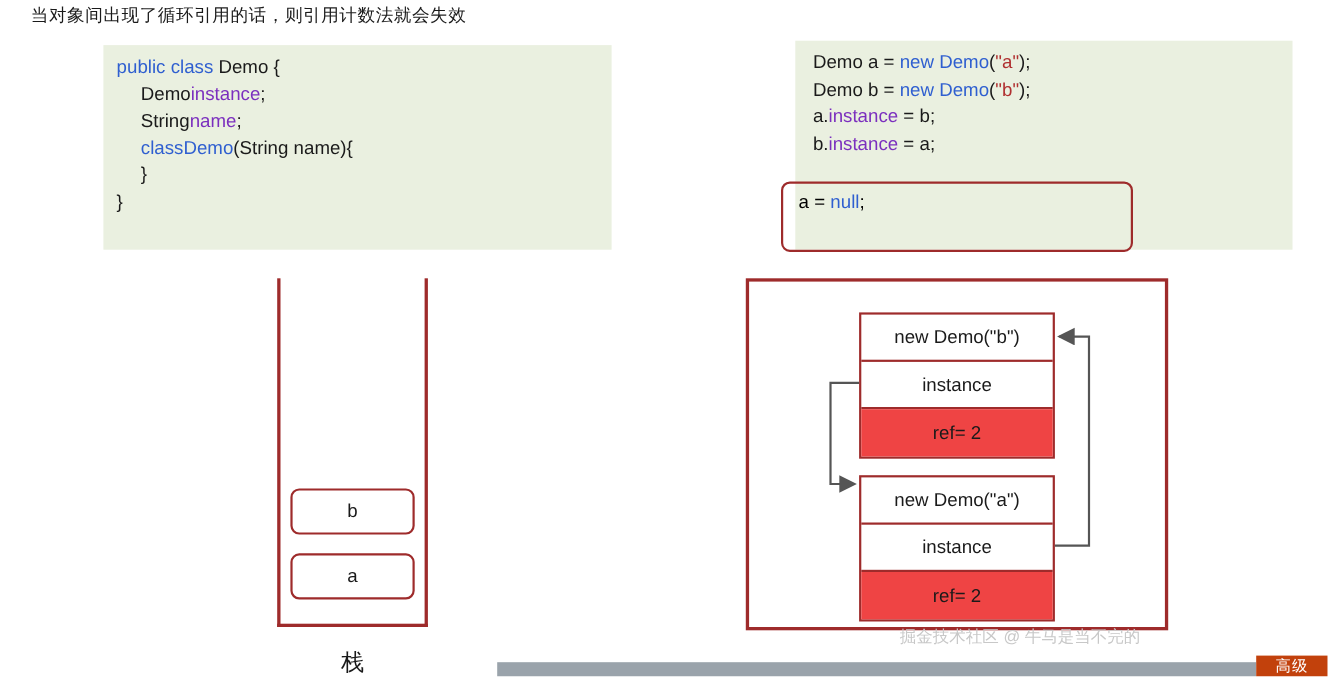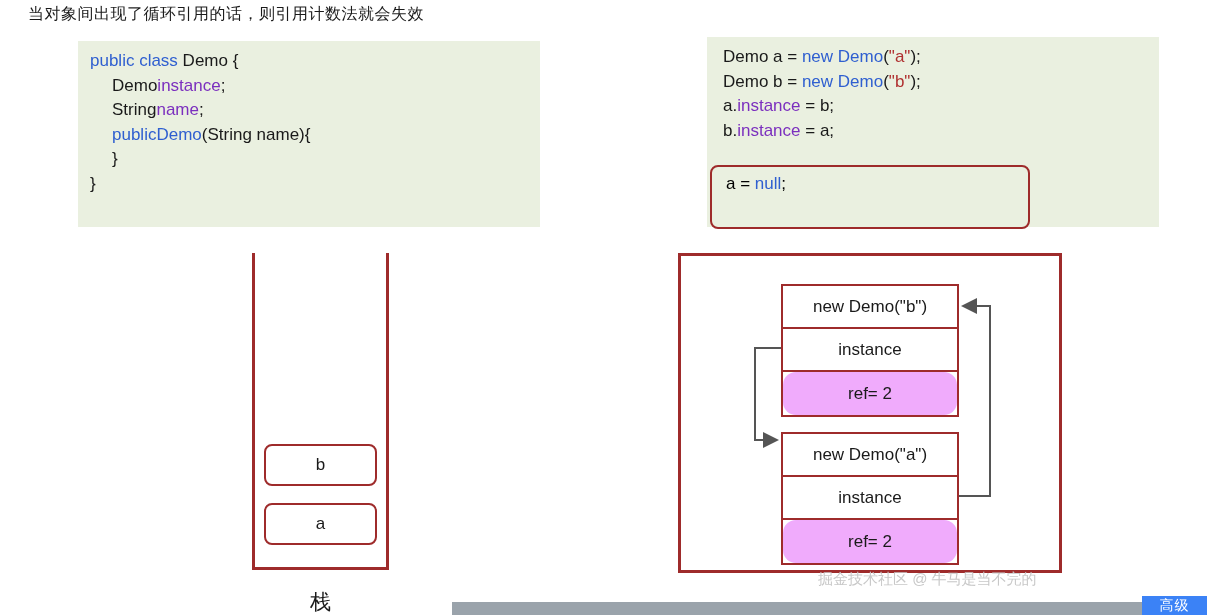--- a/index.html
+++ b/index.html
@@ -26,20 +26,21 @@
 
   
   .code-box {
     position: absolute;
     background: #eaf0e0;
     font-family: "Liberation Sans", sans-serif;
     font-size: 17px;
     line-height: 24.5px;
     color: #1a1a1a;
     box-sizing: border-box;
+    margin-left: 16px;
   }
   #code-left {
     left: 78px;
     top: 41px;
     width: 462px;
     height: 186px;
     padding: 8px 0 0 12px;
   }
   #code-right {
     left: 707px;
@@ -131,23 +132,22 @@
     display: flex;
     align-items: center;
     justify-content: center;
     font-size: 17px;
     color: #1a1a1a;
     border-bottom: 2px solid #9e2b2b;
     box-sizing: border-box;
   }
   .obj-row:last-child { border-bottom: none; }
   .obj-row.ref {
-    background: #f0abfc;
-    font-size: 17px;
-    border-radius: 13px;
+    background: #ef4444;
+    font-size: 17px;
   }
 
   
   #arrows {
     position: absolute;
     left: 0; top: 0;
     width: 1207px;
     height: 615px;
     pointer-events: none;
   }
@@ -168,38 +168,38 @@
     width: 690px;
     height: 13px;
     background: #9aa3ab;
   }
   #footer-badge {
     position: absolute;
     left: 1142px;
     top: 596px;
     width: 65px;
     height: 19px;
-    background: #3b82f6;
+    background: #c2410c;
     color: #fff;
     font-size: 14px;
     text-align: center;
     line-height: 19px;
     letter-spacing: 1px;
   }
 </style>
 </head>
 <body>
 
 <div class="title">当对象间出现了循环引用的话，则引用计数法就会失效</div>
 
 <div class="code-box" id="code-left">
     <div><span class="kw">public class </span><span>Demo {</span></div>
     <div><span class="ind1">Demo </span><span class="fld">instance</span><span>;</span></div>
     <div><span class="ind1">String </span><span class="fld">name</span><span>;</span></div>
-    <div><span class="kw ind1">public </span><span class="cls">Demo</span><span>(String name){</span></div>
+    <div><span class="kw ind1">class </span><span class="cls">Demo</span><span>(String name){</span></div>
     <div><span class="ind1">}</span></div>
     <div><span>}</span></div>
   </div>
 
 <div class="code-box" id="code-right">
     <div><span>Demo a = </span><span class="kw">new</span><span> </span><span class="cls">Demo</span><span>(</span><span class="str">"a"</span><span>);</span></div>
     <div><span>Demo b = </span><span class="kw">new</span><span> </span><span class="cls">Demo</span><span>(</span><span class="str">"b"</span><span>);</span></div>
     <div><span>a.</span><span class="fld">instance</span><span> = b;</span></div>
     <div><span>b.</span><span class="fld">instance</span><span> = a;</span></div>
   </div>

